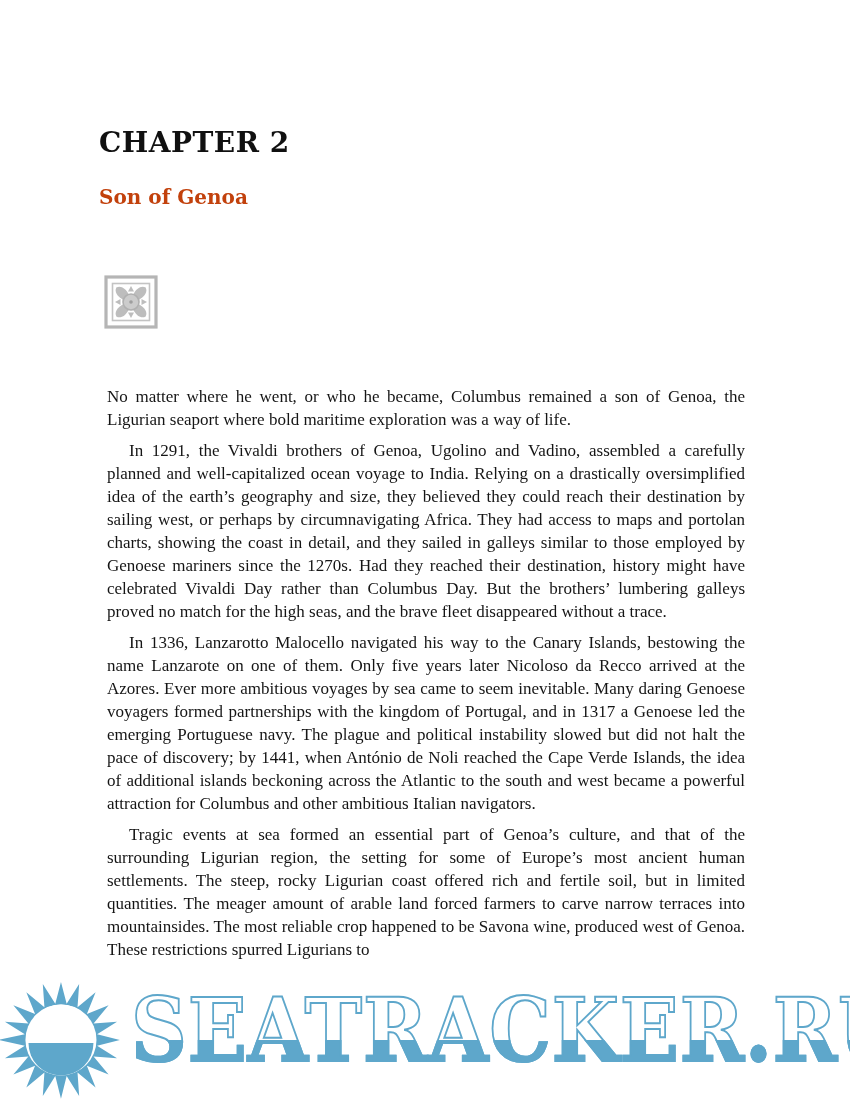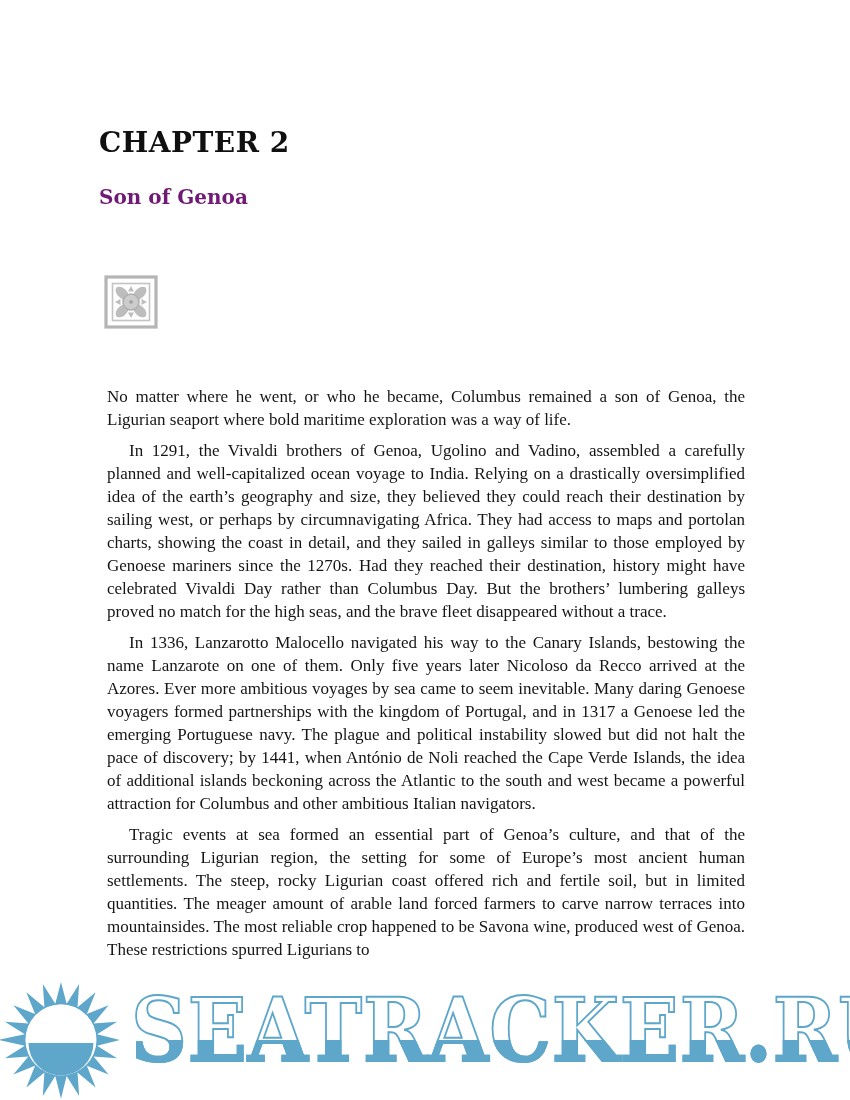--- a/index.html
+++ b/index.html
@@ -26,21 +26,21 @@
   }
   .section-title {
     position: absolute;
     left: 99px;
     top: 185px;
     margin: 0;
     font-family: "DejaVu Serif", serif;
     font-weight: bold;
     font-size: 20px;
     line-height: 24px;
-    color: #701a75;
+    color: #c2410c;
   }
   .ornament {
     position: absolute;
     left: 104px;
     top: 275px;
     width: 54px;
     height: 54px;
   }
   .body-text {
     position: absolute;

